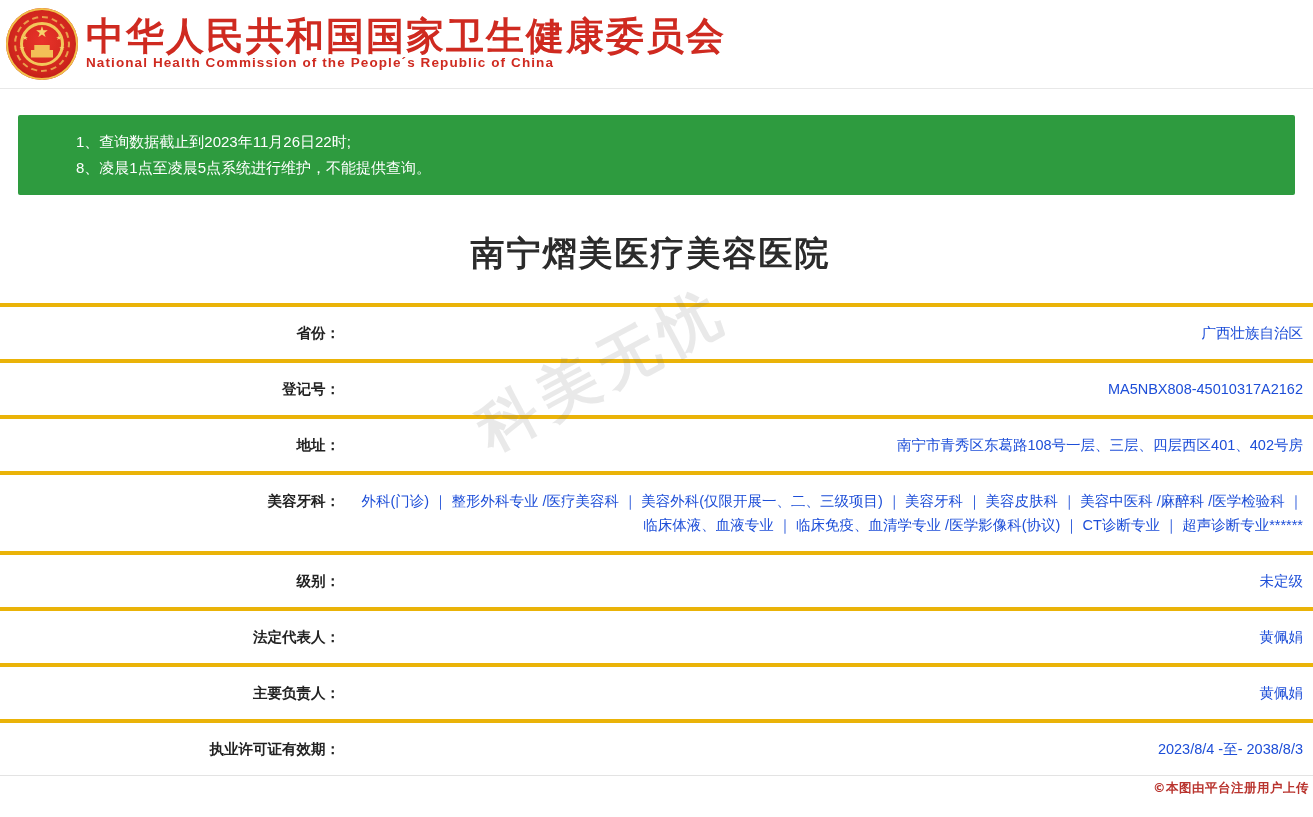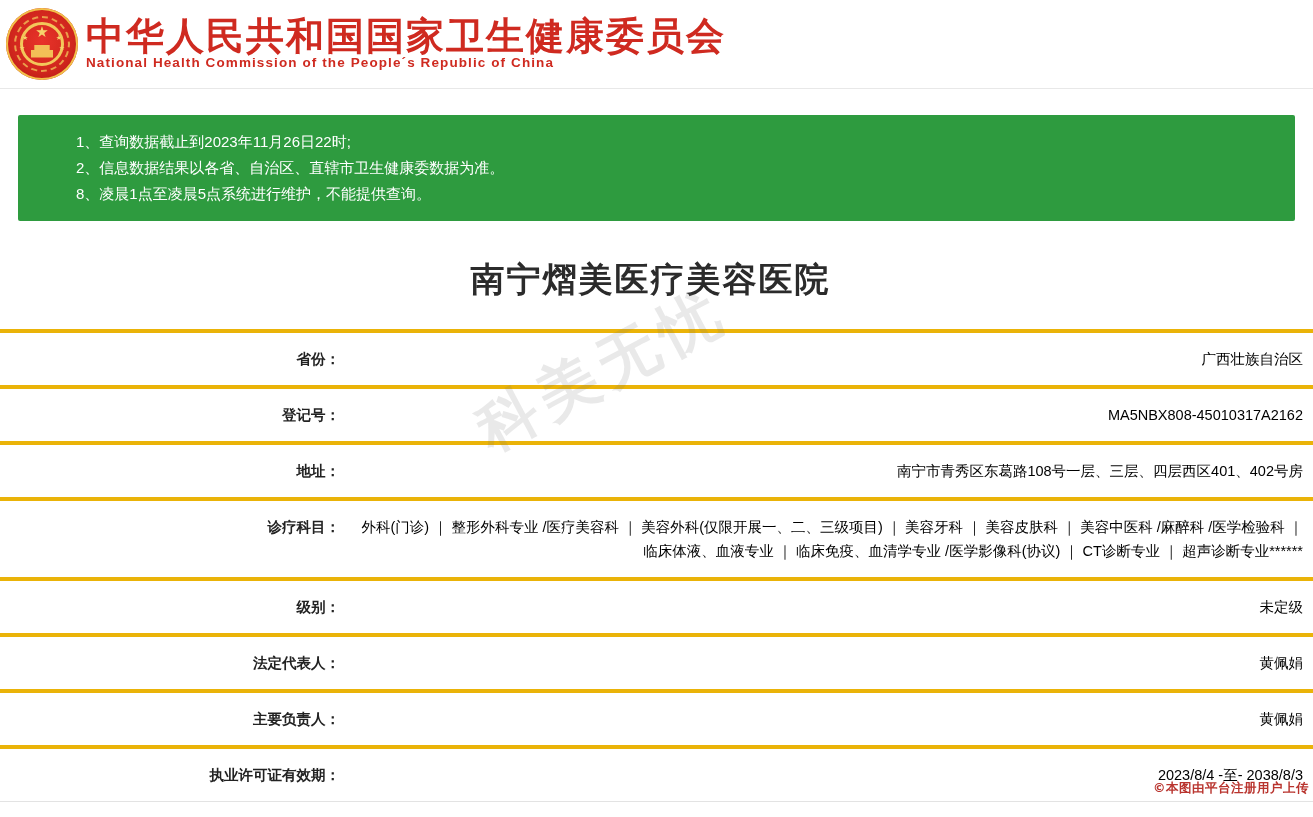--- a/index.html
+++ b/index.html
@@ -166,21 +166,21 @@
     vertical-align: top;
     line-height: 24px;
   }
   td.lbl {
     width: 330px;
     font-weight: bold;
     color: #222;
     padding-left: 12px;
   }
   td.val {
-    color: #000000;
+    color: #1d4ed8;
     padding-left: 10px;
   }
 
   
   .wm-diag {
     position: absolute;
     left: 466px;
     top: 330px;
     font-size: 60px;
     font-weight: bold;
@@ -221,21 +221,20 @@
     <div class="title-block">
       <div class="title-cn">中华人民共和国国家卫生健康委员会</div>
       <div class="title-en">National Health Commission of the People´s Republic of China</div>
     </div>
   </div>
 </div>
 
 <div class="notice-wrap">
   <div class="notice">
     <div class="notice-line">1、查询数据截止到2023年11月26日22时;</div>
-    <div class="notice-line">2、信息数据结果以各省、自治区、直辖市卫生健康委数据为准。</div>
     <div class="notice-line">8、凌晨1点至凌晨5点系统进行维护，不能提供查询。</div>
   </div>
 </div>
 
 <div class="inst-name">南宁熠美医疗美容医院</div>
 
 <table class="detail">
   <tbody>
     <tr>
       <td class="lbl">省份：</td>
@@ -243,21 +242,21 @@
     </tr>
     <tr>
       <td class="lbl">登记号：</td>
       <td class="val">MA5NBX808-45010317A2162</td>
     </tr>
     <tr>
       <td class="lbl">地址：</td>
       <td class="val">南宁市青秀区东葛路108号一层、三层、四层西区401、402号房</td>
     </tr>
     <tr>
-      <td class="lbl">诊疗科目：</td>
+      <td class="lbl">美容牙科：</td>
       <td class="val">外科(门诊) ｜ 整形外科专业 /医疗美容科 ｜ 美容外科(仅限开展一、二、三级项目) ｜ 美容牙科 ｜ 美容皮肤科 ｜ 美容中医科 /麻醉科 /医学检验科 ｜ 临床体液、血液专业 ｜ 临床免疫、血清学专业 /医学影像科(协议) ｜ CT诊断专业 ｜ 超声诊断专业******</td>
     </tr>
     <tr>
       <td class="lbl">级别：</td>
       <td class="val">未定级</td>
     </tr>
     <tr>
       <td class="lbl">法定代表人：</td>
       <td class="val">黄佩娟</td>
     </tr>

